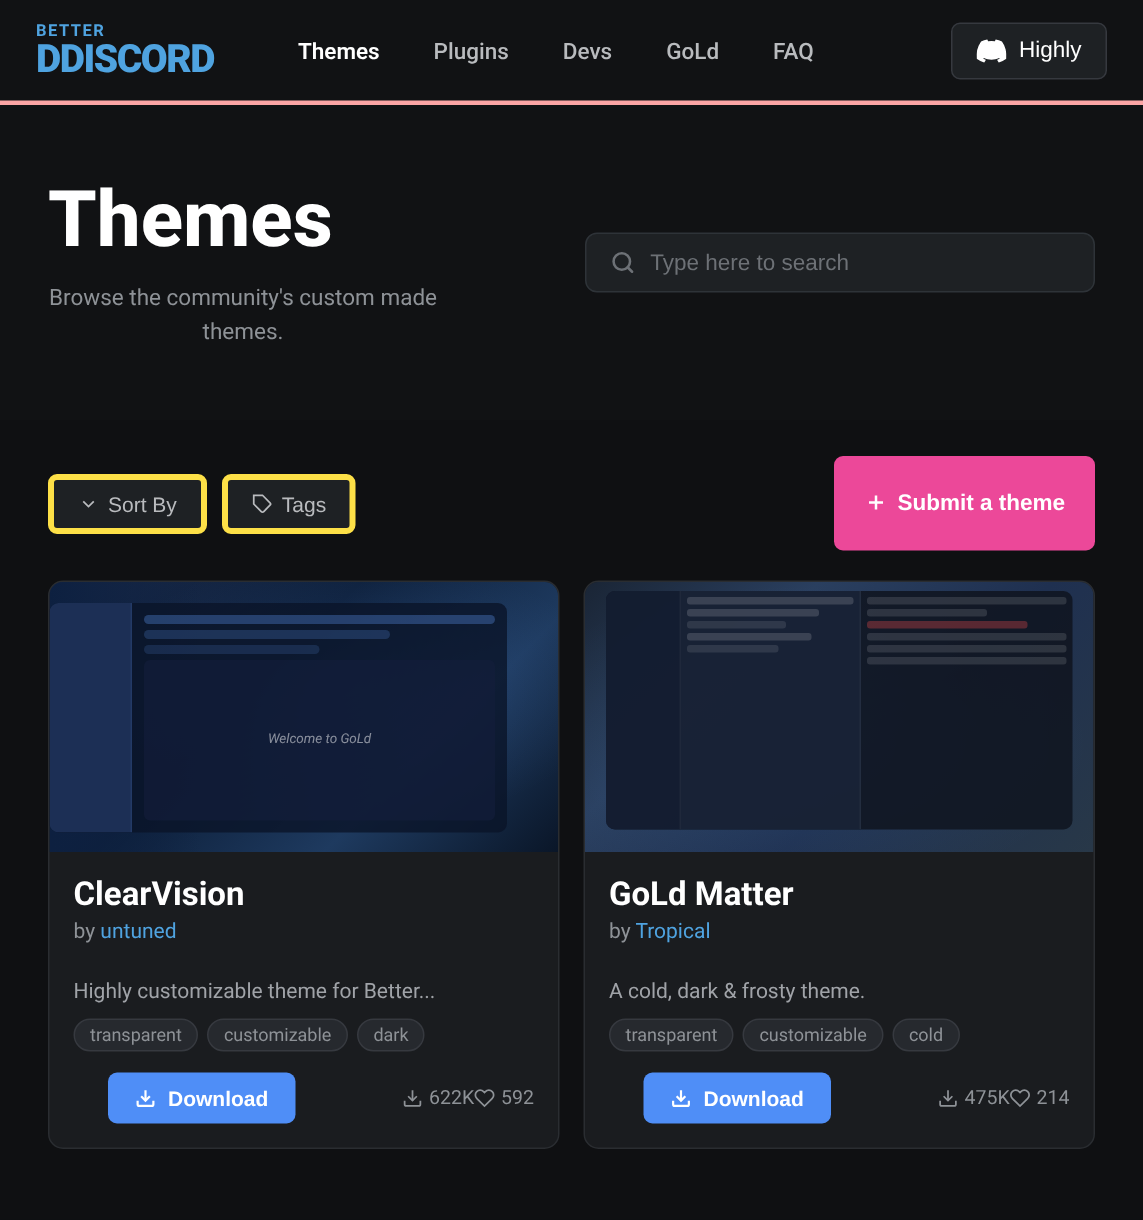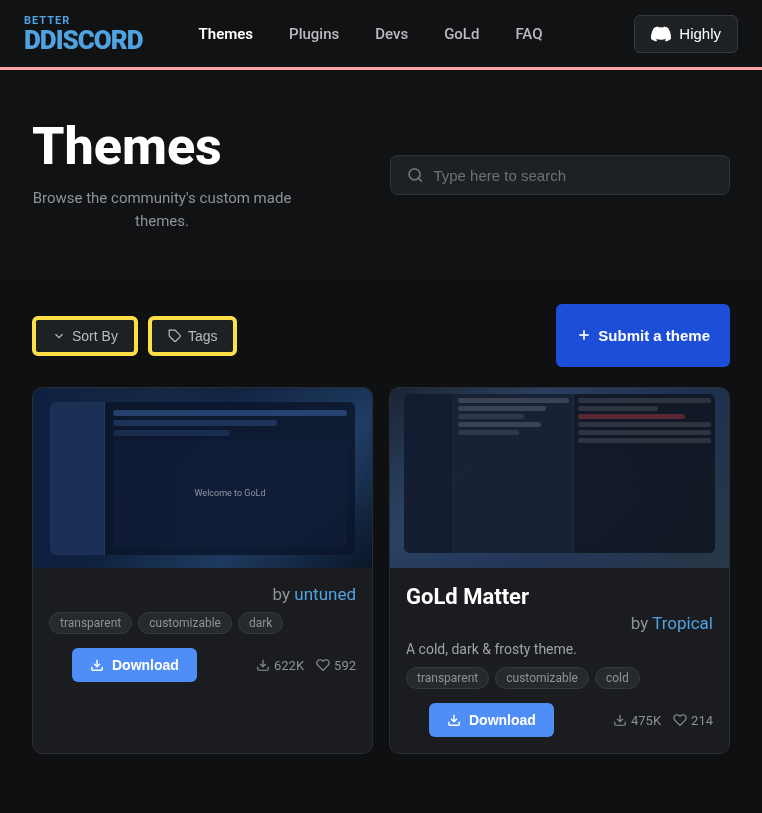--- a/index.html
+++ b/index.html
@@ -142,21 +142,21 @@
       border: 4px solid #fde047;
       border-radius: 6px;
       padding: 8px 16px;
       color: #b9bbbe;
       font-size: 14px;
       cursor: pointer;
     }
     .btn-submit {
       display: flex;
       gap: 6px;
-      background: #1d4ed8;
+      background: #ec4899;
       border: none;
       border-radius: 6px;
       padding: 23px 20px;
       color: #fff;
       font-size: 15px;
       font-weight: 600;
       cursor: pointer;
     }
 
     
@@ -175,21 +175,22 @@
       width: 100%;
       height: 180px;
       overflow: hidden;
     }
     
     .preview-clearvision {
       background: linear-gradient(135deg, #1a2a4a 0%, #0d1f3a 40%, #1e3a5f 70%, #0a1628 100%);
       position: relative;
       display: flex;
       align-items: center;
-      justify-content: center;
+      justify-content: flex-start;
+      font-style: italic;
     }
     .preview-clearvision::before {
       content: '';
       position: absolute;
       inset: 0;
       background:
         linear-gradient(90deg, #0d2040 0%, transparent 30%),
         radial-gradient(ellipse at 60% 40%, rgba(100,160,255,0.15) 0%, transparent 60%);
     }
     .preview-cv-inner {
@@ -294,24 +295,23 @@
     .card-body {
       padding: 16px;
     }
     .card-title {
       font-size: 22px;
       font-weight: 700;
       color: #fff;
       margin-bottom: 4px;
     }
     .card-author {
-      font-size: 17px;
+      font-size: 14px;
       color: #8e9297;
-      margin-bottom: 8px;
-      text-align: right;
+      margin-bottom: 24px;
     }
     .card-author-link {
       color: #4fa3e0;
       text-decoration: none;
       cursor: pointer;
     }
     .card-desc {
       font-size: 14px;
       color: #a0a3a8;
       margin-bottom: 10px;
@@ -348,21 +348,20 @@
       border-radius: 6px;
       padding: 9px 18px;
       color: #fff;
       font-size: 14px;
       font-weight: 600;
       cursor: pointer;
     }
     .card-stats {
       display: flex;
       align-items: flex-end;
-      gap: 12px;
       color: #8e9297;
       font-size: 13px;
     }
     .stat {
       display: flex;
       align-items: center;
       gap: 4px;
     }
   </style>
 </head>
@@ -439,23 +438,25 @@
           <div class="preview-cv-sidebar"></div>
           <div class="preview-cv-content">
             <div class="preview-cv-bar"></div>
             <div class="preview-cv-bar"></div>
             <div class="preview-cv-bar"></div>
             <div class="preview-cv-center">Welcome to GoLd</div>
           </div>
         </div>
       </div>
       <div class="card-body">
+        <div class="card-title">ClearVision</div>
         <div class="card-author">
           by <a class="card-author-link">untuned</a>
         </div>
+        <div class="card-desc">Highly customizable theme for Better...</div>
         <div class="card-tags">
           <span class="tag">transparent</span>
           <span class="tag">customizable</span>
           <span class="tag">dark</span>
         </div>
         <div class="card-footer">
           <button class="btn-download">
             <svg width="14" height="14" viewBox="0 0 24 24" fill="none" stroke="currentColor" stroke-width="2.5">
               <path d="M21 15v4a2 2 0 0 1-2 2H5a2 2 0 0 1-2-2v-4"></path>
                 <polyline points="7 10 12 15 17 10"></polyline>

